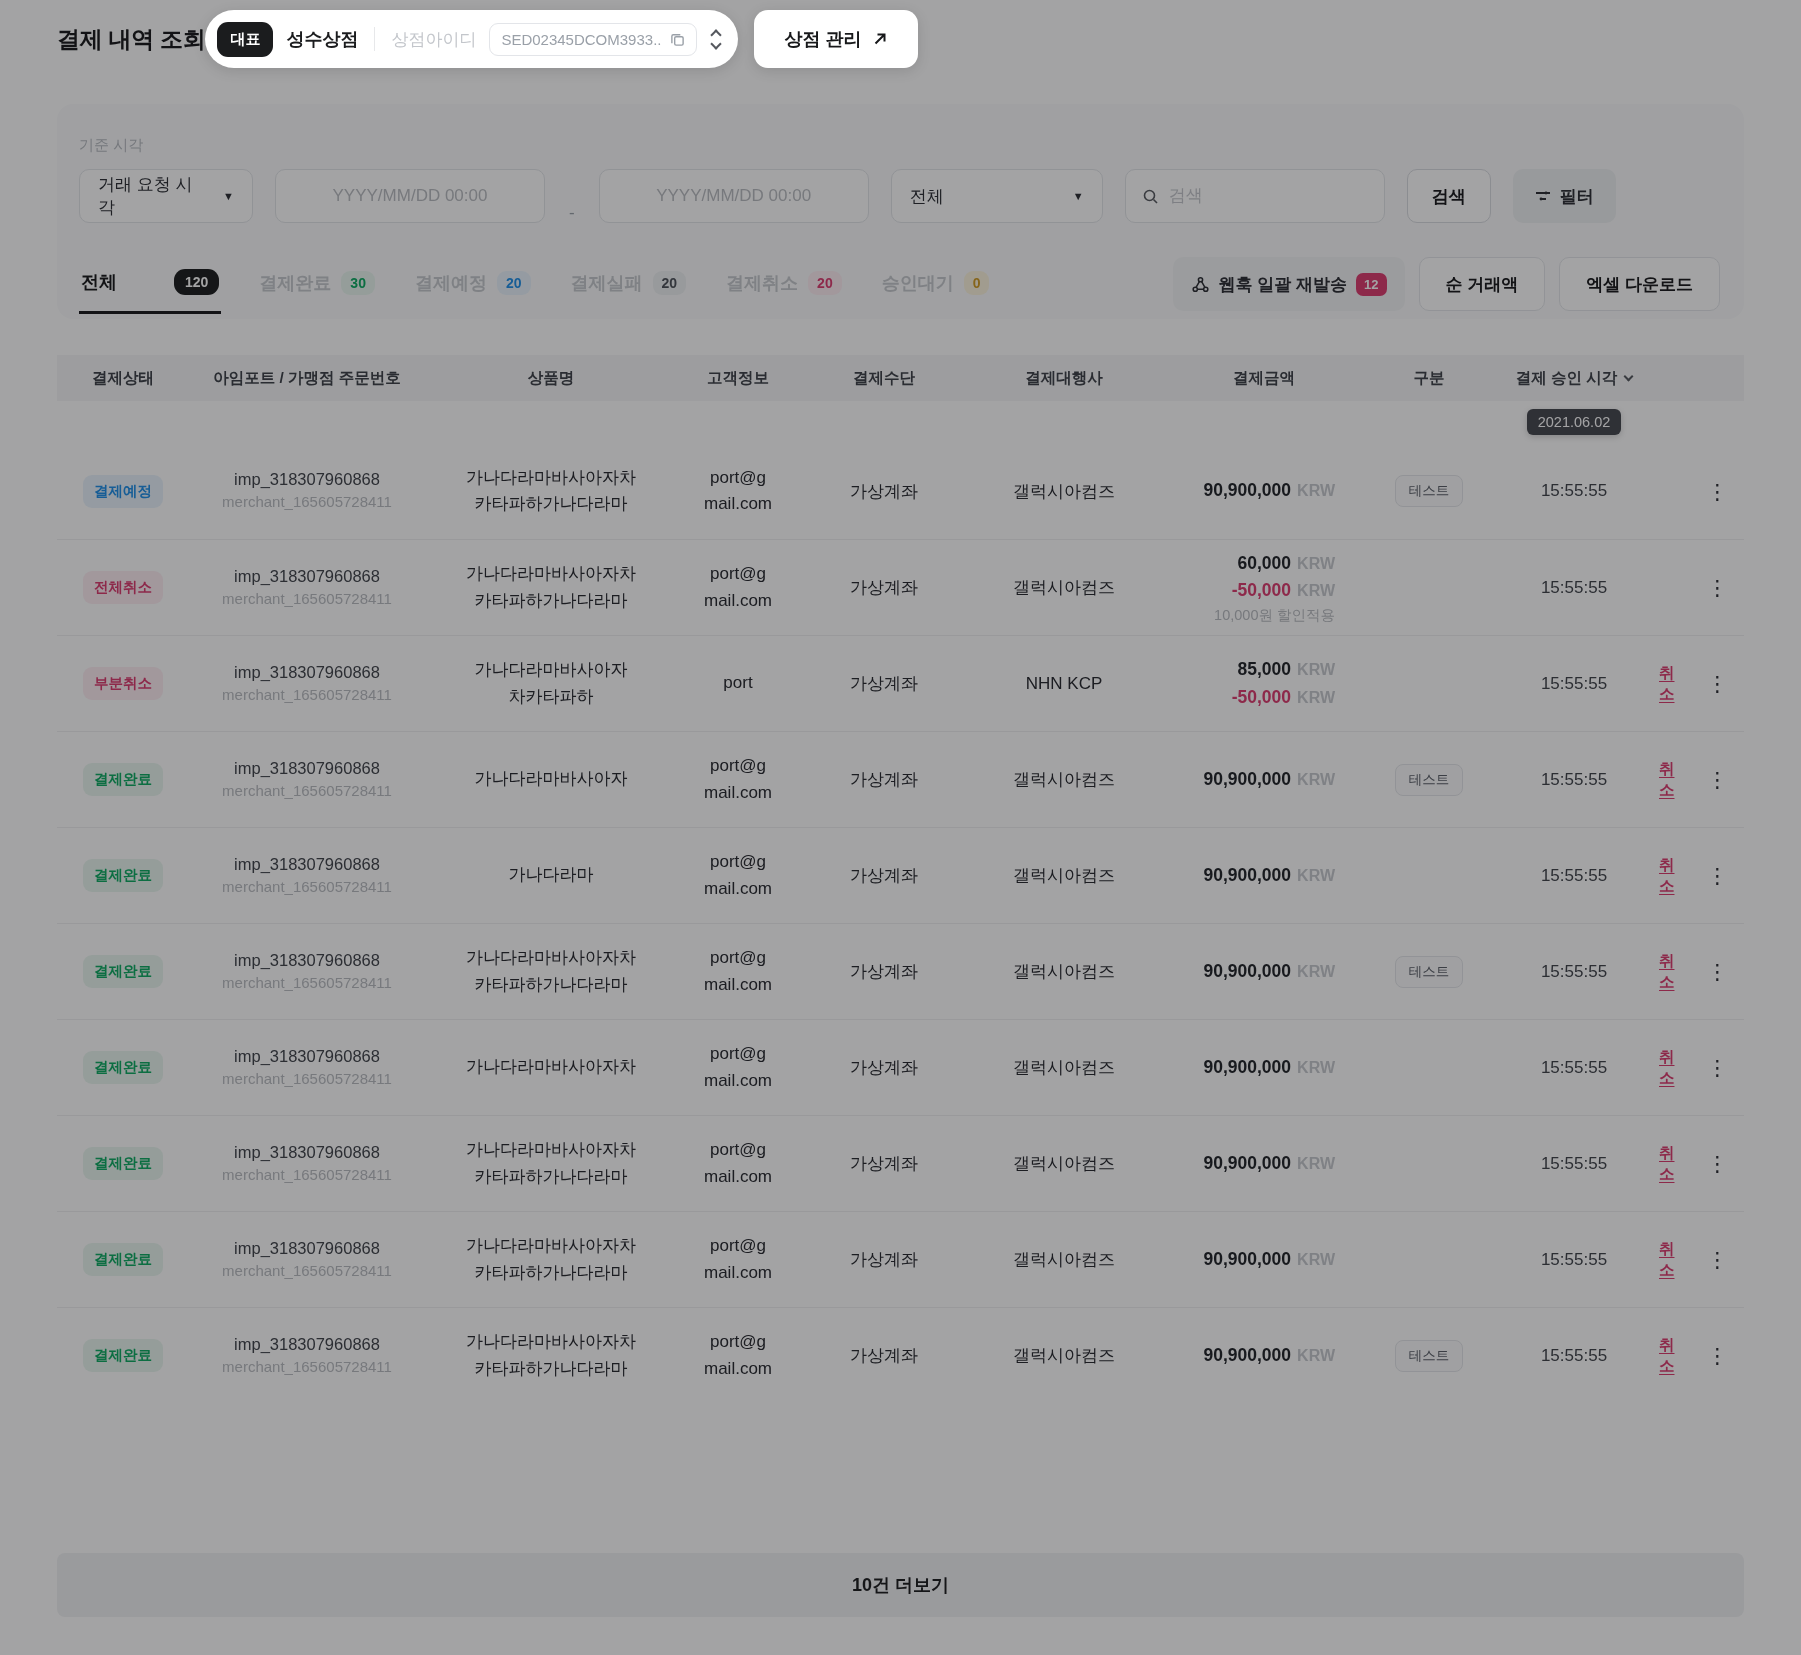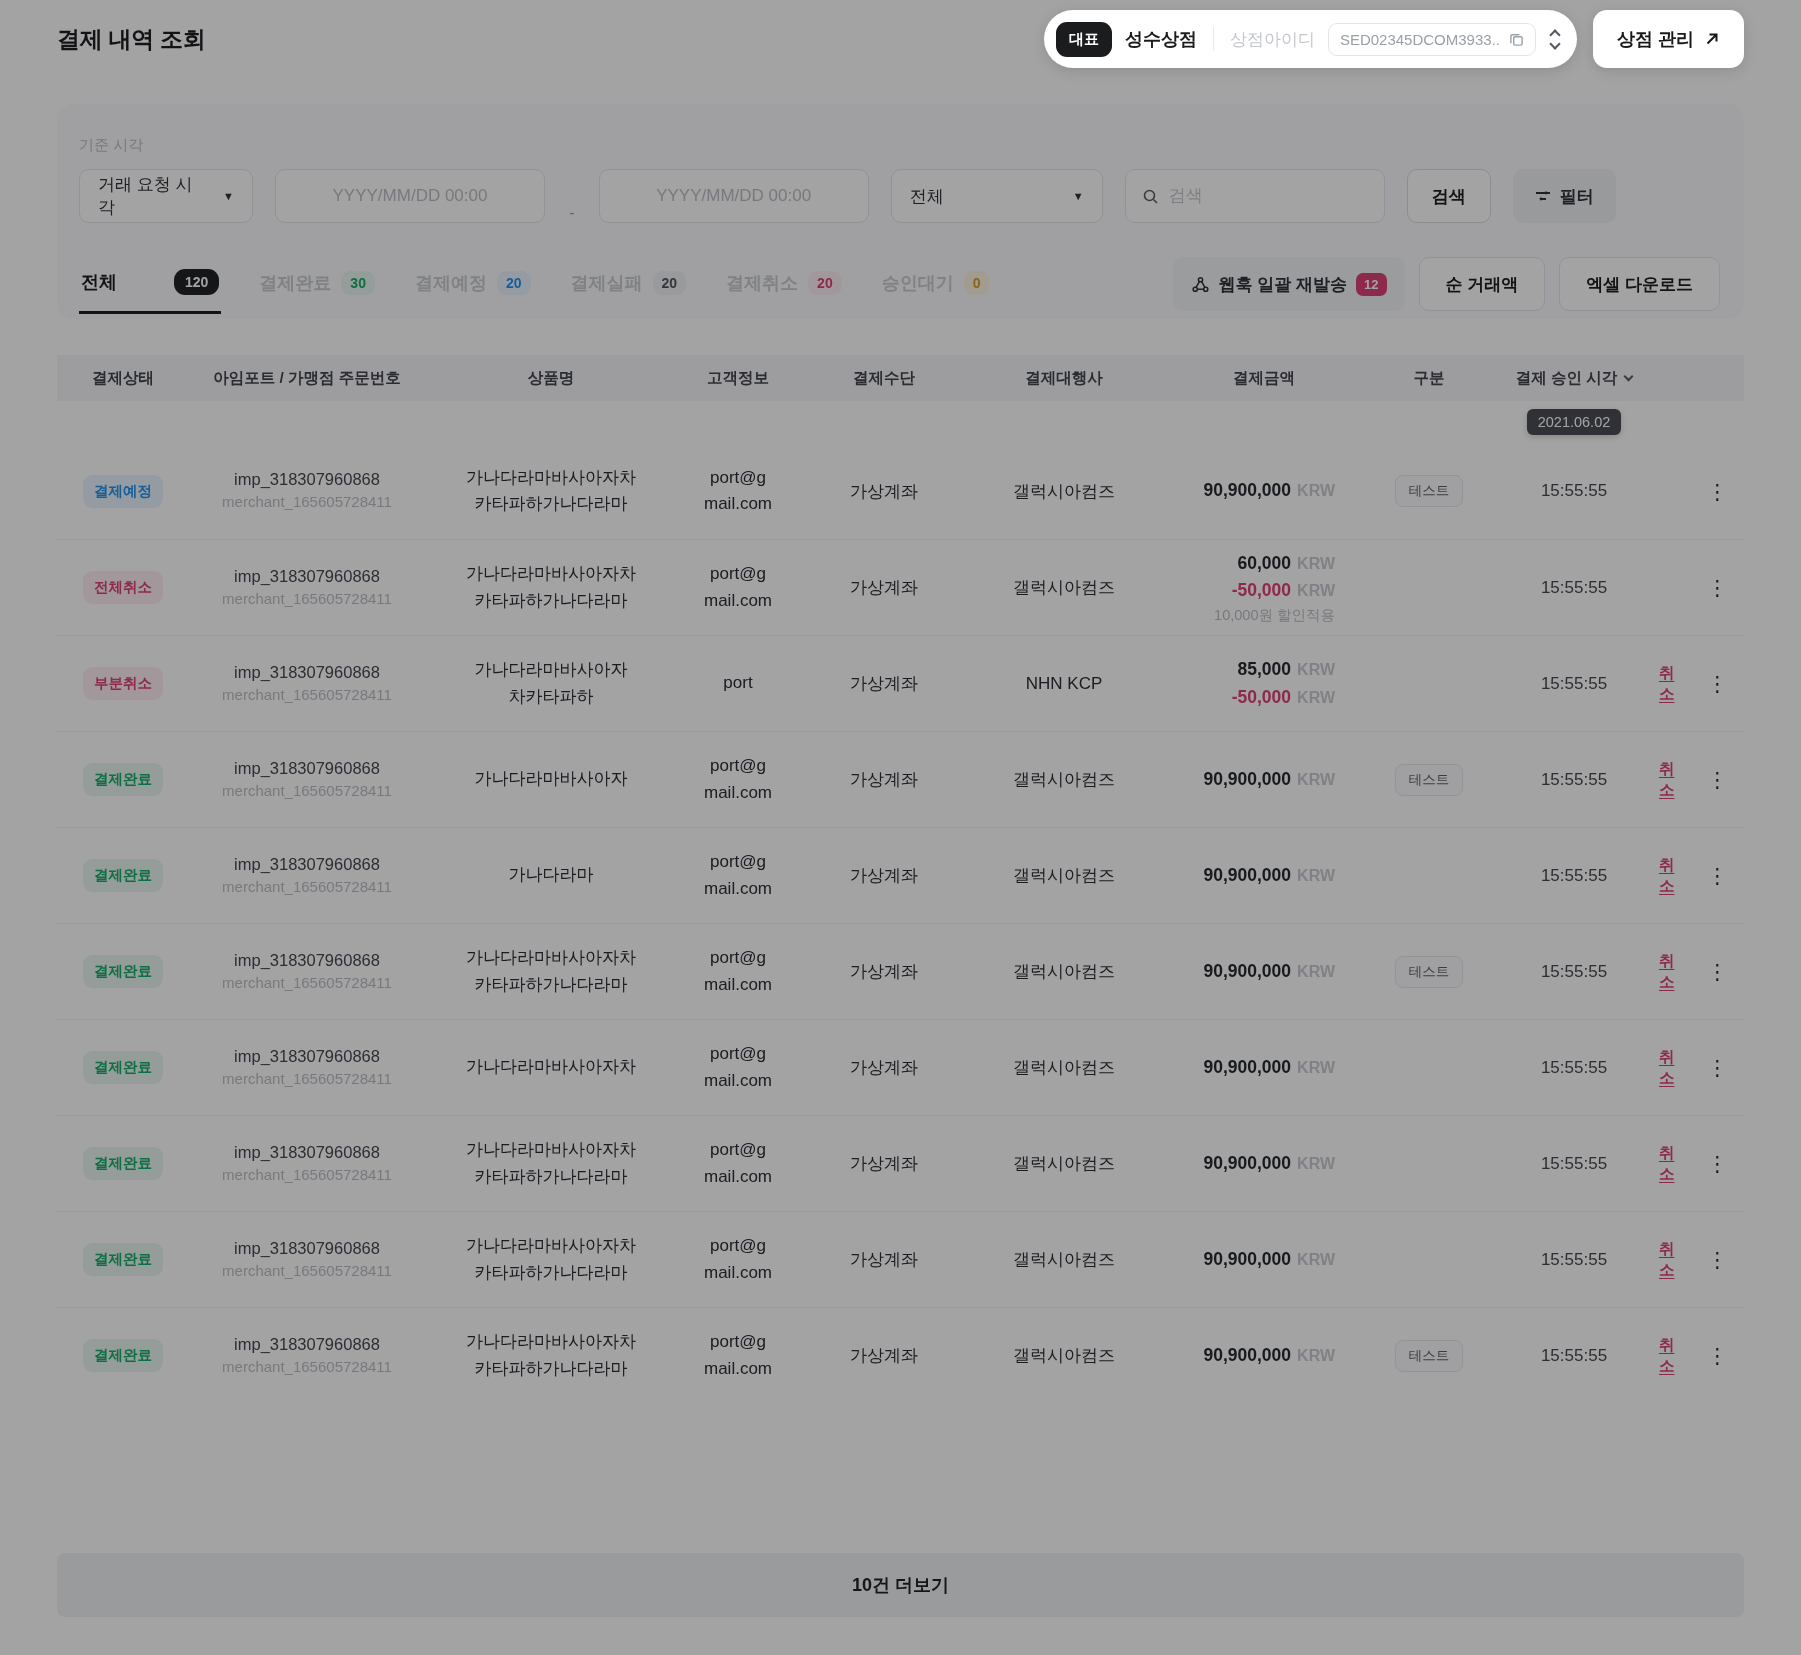--- a/index.html
+++ b/index.html
@@ -5,36 +5,36 @@
   * { box-sizing: border-box; margin: 0; padding: 0; }
   html,body { width:1801px; height:1655px; }
   body {
     font-family: "Liberation Sans", "DejaVu Sans", sans-serif;
     background:#ffffff; color:#1f2228; overflow:hidden; position:relative;
   }
   
   .dim { position:fixed; inset:0; background:rgba(13,14,16,0.38); z-index:40; pointer-events:none; }
 
   
-  .topbar { height:78px; padding:0 57px; display:flex; align-items:center; justify-content:space-between; }
+  .topbar { height:78px; padding:0 57px; display:flex; align-items:center; }
   .page-title { font-size:23px; font-weight:700; color:#17181a; letter-spacing:-0.3px; }
   .topbar-right { display:flex; align-items:center; gap:16px; position:relative; z-index:60; }
   .merchant-pill { display:flex; align-items:center; gap:13px; background:#fff; border-radius:30px;
     height:58px; padding:0 16px 0 12px; box-shadow:0 3px 14px rgba(0,0,0,0.12); }
   .chip-dark { background:#1b1c1e; color:#fff; font-weight:700; font-size:15px; padding:8px 13px; border-radius:11px; }
   .merchant-name { font-weight:700; font-size:18px; color:#1b1c1e; }
   .vdiv { width:1px; height:24px; background:#e7e8ea; margin:0 3px; }
   .id-label { color:#c3c6cb; font-size:17px; }
   .id-box { display:flex; align-items:center; gap:9px; border:1px solid #e3e5e9; border-radius:9px;
     padding:7px 11px; color:#9aa0a8; font-size:15px; }
   .updown { display:flex; flex-direction:column; gap:3px; align-items:center; padding:0 2px; }
   .updown i { width:8px; height:8px; border-right:2px solid #55585e; border-bottom:2px solid #55585e; display:block; }
   .updown i.up { transform:rotate(-135deg); margin-bottom:-2px; }
   .updown i.down { transform:rotate(45deg); }
-  .manage-btn { background:#fff; border:none; border-radius:14px; height:58px; padding:0 24px;
+  .manage-btn { background:#fff; border:none; border-radius:14px; height:58px; padding:0 30px;
     font-family:inherit; font-weight:700; font-size:18px; color:#17181a; display:flex; align-items:center; gap:10px;
     box-shadow:0 3px 14px rgba(0,0,0,0.12); cursor:pointer; }
 
   
   .filter-card { margin:26px 57px 0; background:#fafbfc; border-radius:16px; padding:32px 24px 0 22px; }
   .filter-label { color:#b6bac0; font-size:15px; margin-bottom:14px; }
   .filter-row { display:flex; align-items:flex-end; gap:22px; }
   .ctrl { height:54px; background:#fff; border:1px solid #e3e5e9; border-radius:10px; display:flex; align-items:center;
     font-size:17px; color:#2a2d33; }
   .select { justify-content:space-between; padding:0 18px; cursor:pointer; }

